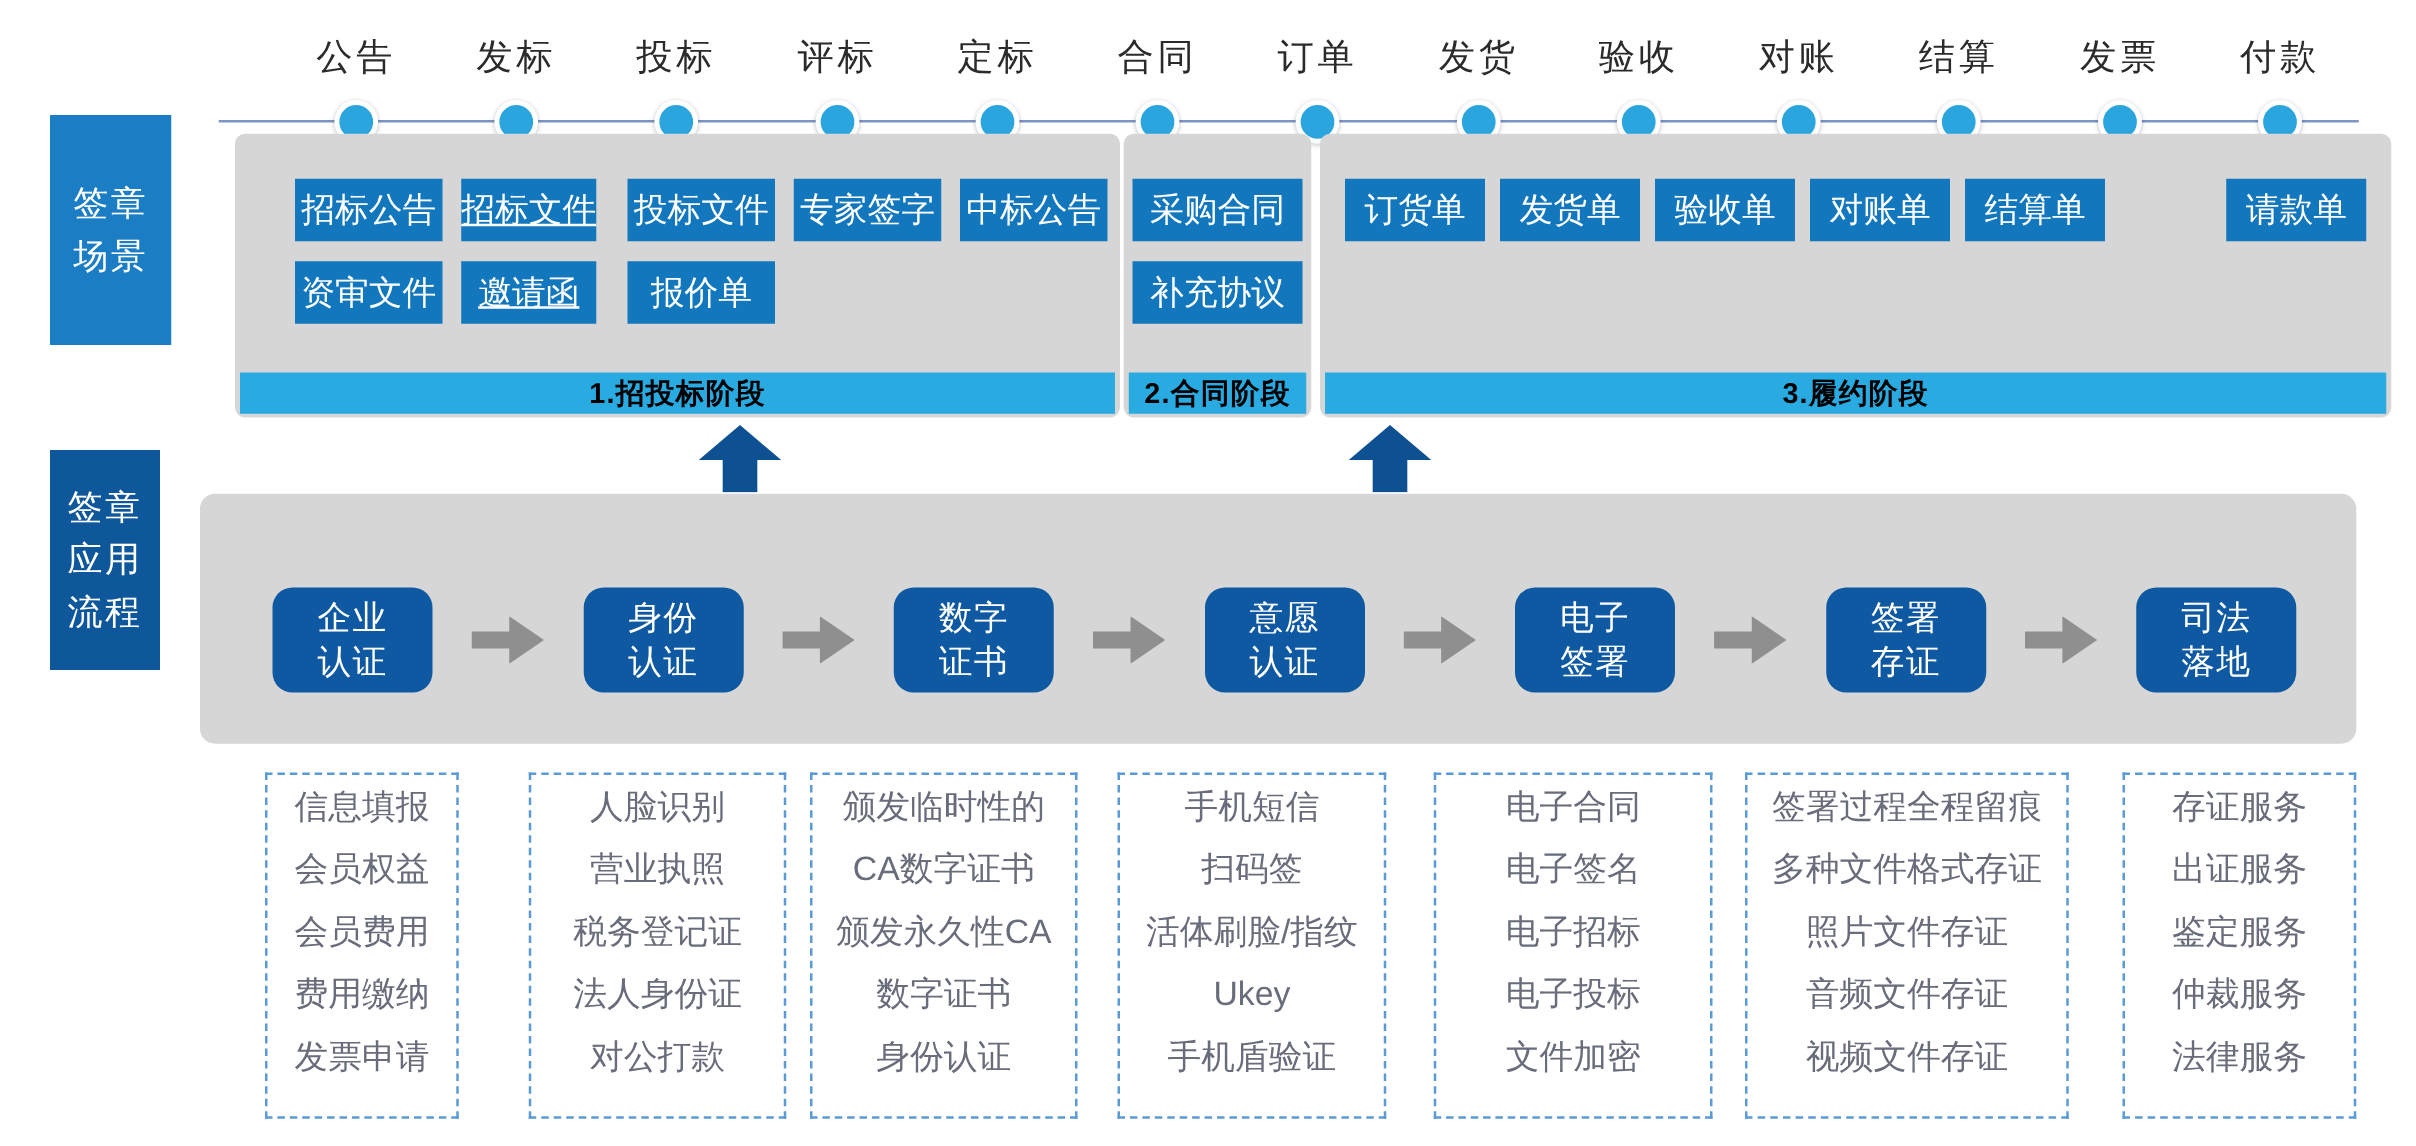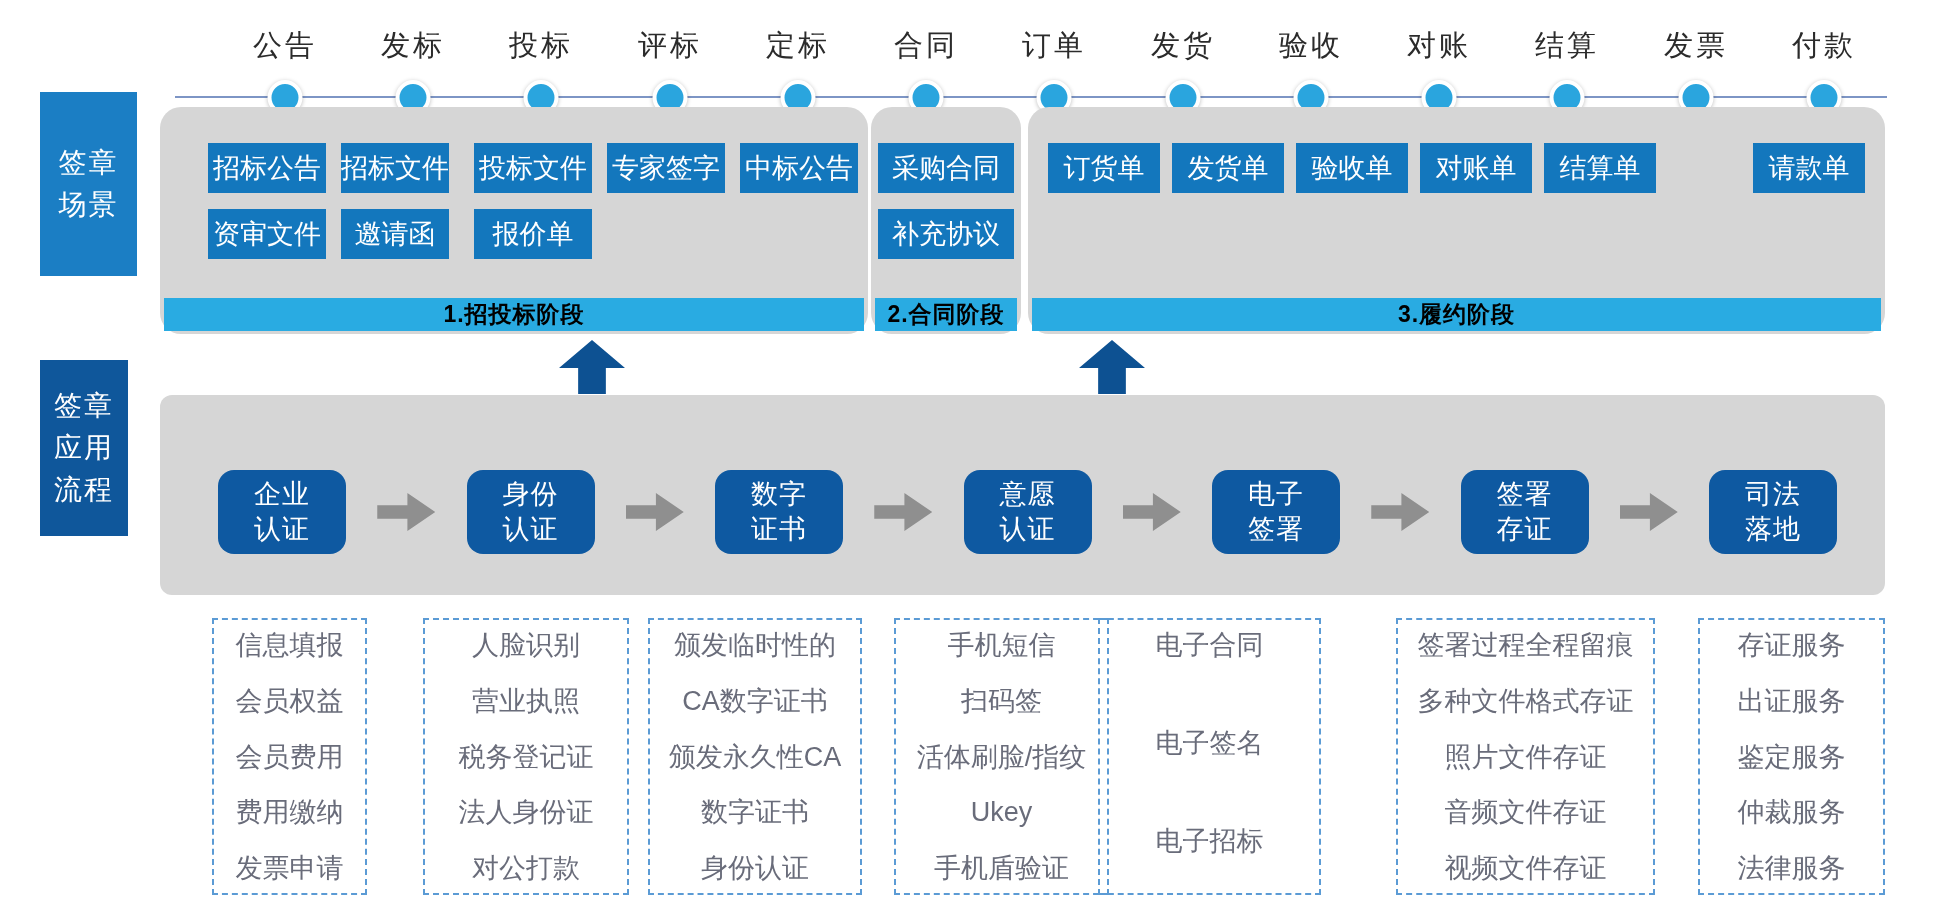--- a/index.html
+++ b/index.html
@@ -10,55 +10,55 @@
   .tl-line{position:absolute;top:96px;left:175px;width:1712px;height:2px;background:#7d95c5;}
   .tl-label{position:absolute;top:26px;transform:translateX(-50%);font-size:29px;color:#2b2b2b;letter-spacing:3px;white-space:nowrap;}
   .tl-dot{position:absolute;top:80px;transform:translateX(-50%);width:35px;height:35px;box-sizing:border-box;border-radius:50%;background:#2aa5de;border:4px solid #fff;box-shadow:0 1px 4px rgba(0,0,0,.25);}
 
   
   .side{position:absolute;color:#fff;display:flex;align-items:center;justify-content:center;text-align:center;font-size:28px;line-height:1.5;letter-spacing:2px;white-space:pre-line;}
   #side-scene{left:40px;top:92px;width:97px;height:184px;background:#1b7ec4;}
   #side-process{left:40px;top:360px;width:88px;height:176px;background:#0f579b;}
 
   
-  .panel{position:absolute;top:107px;height:227px;background:#d6d6d6;border-radius:21px;}
+  .panel{position:absolute;top:107px;height:227px;background:#d6d6d6;border-radius:8px;margin-left:28px;}
   #panel-1{left:160px;width:708px;}
   #panel-2{left:871px;width:150px;}
   #panel-3{left:1028px;width:857px;}
   .stage-bar{position:absolute;left:4px;right:4px;bottom:3px;height:33px;background:#29abe2;color:#000000;font-weight:bold;font-size:23px;display:flex;align-items:center;justify-content:center;letter-spacing:1px;}
   .chip{position:absolute;height:50px;background:#1377bd;color:#fff;font-size:27px;display:flex;align-items:center;justify-content:center;white-space:nowrap;}
   .r1{top:36px;}.r2{top:102px;}
-  .p1c1{left:48px;width:118px;}.p1c2{left:181px;width:108px;}.p1c3{left:314px;width:118px;}
+  .p1c1{left:48px;width:118px;}.p1c2{left:181px;width:108px;text-decoration:underline;}.p1c3{left:314px;width:118px;}
   .p1c4{left:447px;width:118px;}.p1c5{left:580px;width:118px;}
   .p2c{left:7px;width:136px;}
   .p3c1{left:20px;width:112px;}.p3c2{left:144px;width:112px;}.p3c3{left:268px;width:112px;font-family:Liberation Mono, monospace;}
   .p3c4{left:392px;width:112px;}.p3c5{left:516px;width:112px;}
   .p3pay{right:20px;width:112px;}
 
   
   .up-arrow{position:absolute;top:340px;width:66px;height:54px;background:#0d5192;
     clip-path:polygon(50% 0,100% 52%,71% 52%,71% 100%,29% 100%,29% 52%,0 52%);}
   #up-arrow-1{left:559px;}
   #up-arrow-2{left:1079px;}
 
   
   #flow-panel{position:absolute;left:160px;top:395px;width:1725px;height:200px;background:#d6d6d6;border-radius:12px;}
   .flow-row{position:absolute;left:58px;right:48px;top:74px;height:86px;display:flex;align-items:center;justify-content:space-between;}
   .flow-box{width:128px;height:84px;background:#0e59a1;border-radius:16px;color:#fff;font-size:27px;line-height:1.3;display:flex;align-items:center;justify-content:center;text-align:center;white-space:pre-line;letter-spacing:1px;flex:0 0 auto;}
   .h-arrow{width:58px;height:38px;background:#8f8f8f;flex:0 0 auto;
     clip-path:polygon(0 32%,52% 32%,52% 0,100% 50%,52% 100%,52% 68%,0 68%);}
 
   
-  .detail-box{position:absolute;top:618px;height:277px;box-sizing:border-box;border:2px dashed #5b9bd5;display:flex;flex-direction:column;justify-content:space-between;align-items:center;}
+  .detail-box{position:absolute;top:618px;height:277px;box-sizing:border-box;border:2px dashed #5b9bd5;display:flex;flex-direction:column;justify-content:flex-start;align-items:center;}
   .detail-line{font-size:27px;color:#696c7a;line-height:50px;white-space:nowrap;text-align:center;}
   #detail-1{left:212px;width:155px;}
   #detail-2{left:423px;width:206px;}
   #detail-3{left:648px;width:214px;}
   #detail-4{left:894px;width:215px;}
-  #detail-5{left:1098px;width:223px;gap:48px;}
+  #detail-5{left:1147px;width:223px;}
   #detail-6{left:1396px;width:259px;}
   #detail-7{left:1698px;width:187px;}
 </style>
 </head>
 <body>
 
 <div id="canvas">
 
   <div class="tl-line"></div>
   <div>

